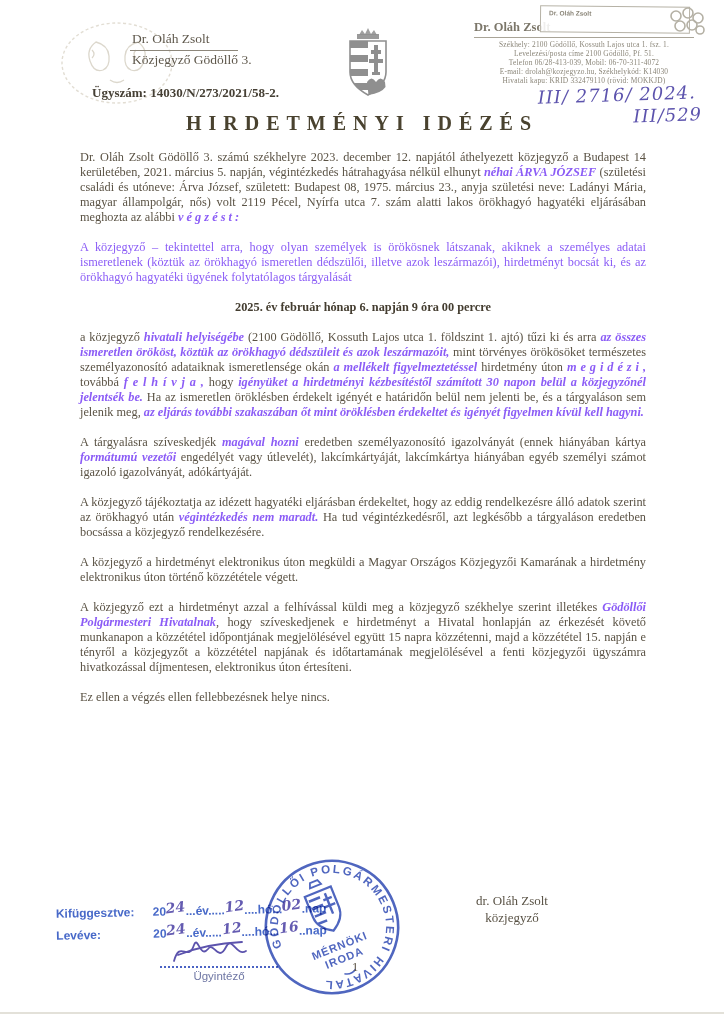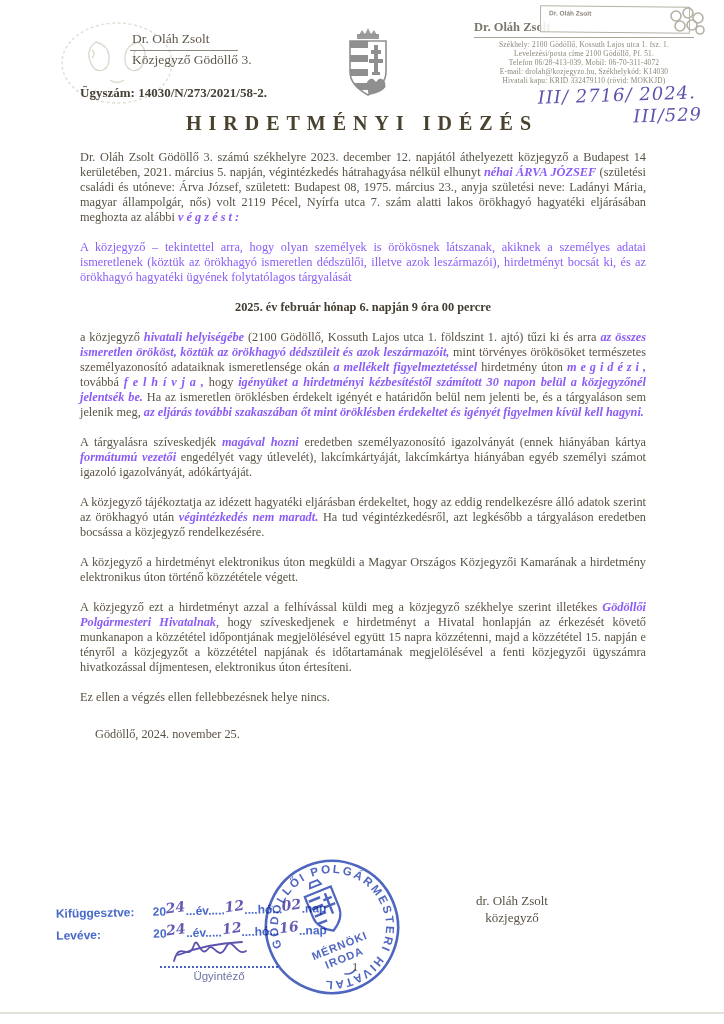--- a/index.html
+++ b/index.html
@@ -20,21 +20,21 @@
   .cs-box{
     position:absolute;left:66px;top:-14px;width:150px;height:27px;
     border:1px solid #b6b2a6;background:rgba(255,255,255,.88);
     transform:rotate(.6deg);font-size:6.5px;font-weight:bold;color:#8b8679;
     font-family:"Liberation Sans",sans-serif;padding:3px 0 0 8px;box-sizing:border-box;
   }
   .corner-squiggle{position:absolute;left:662px;top:6px;}
   .hw{color:#5c53ad;font-style:italic;font-family:"DejaVu Serif",serif;}
   .hw-refs{position:absolute;left:538px;top:84px;font-size:18px;line-height:22px;letter-spacing:1px;transform:rotate(-2deg);}
   .hw-ref2{margin-left:95px;}
-  .case-line{position:absolute;left:80px;top:85px;font-size:13px;font-weight:bold;color:#464035;}
+  .case-line{position:absolute;left:92px;top:85px;font-size:13px;font-weight:bold;color:#464035;}
   .doc-title{position:absolute;left:0;top:112px;width:100%;text-align:center;
     font-size:20px;font-weight:bold;letter-spacing:7px;color:#49422f;}
   
   .doc-body{position:absolute;left:80px;top:150px;width:566px;}
   .para{margin:0 0 15px 0;text-align:justify;font-size:12.3px;line-height:15px;color:#5a5244;}
   .para b{color:#8b5cf6;font-style:italic;}
   .para.faded{color:#8b5cf6;}
   .center-bold{text-align:center;font-weight:bold;color:#443d30;}
   .mt-extra{margin-top:6px;}
   .dateline{margin-top:22px;padding-left:15px;text-align:left;}
@@ -143,21 +143,20 @@
   <div class="doc-body">
     <p class="para"><span>Dr. Oláh Zsolt Gödöllő 3. számú székhelyre 2023. december 12. napjától áthelyezett közjegyző a Budapest 14 kerületében, 2021. március 5. napján, végintézkedés hátrahagyása nélkül elhunyt </span><b>néhai ÁRVA JÓZSEF</b><span> (születési családi és utóneve: Árva József, született: Budapest 08, 1975. március 23., anyja születési neve: Ladányi Mária, magyar állampolgár, nős) volt 2119 Pécel, Nyírfa utca 7. szám alatti lakos örökhagyó hagyatéki eljárásában meghozta az alábbi </span><b>v é g z é s t :</b></p>
     <p class="para faded"><span>A közjegyző – tekintettel arra, hogy olyan személyek is örökösnek látszanak, akiknek a személyes adatai ismeretlenek (köztük az örökhagyó ismeretlen dédszülői, illetve azok leszármazói), hirdetményt bocsát ki, és az örökhagyó hagyatéki ügyének folytatólagos tárgyalását</span></p>
     <p class="para center-bold">2025. év február hónap 6. napján 9 óra 00 percre</p>
     <p class="para"><span>a közjegyző </span><b>hivatali helyiségébe</b><span> (2100 Gödöllő, Kossuth Lajos utca 1. földszint 1. ajtó) tűzi ki és arra </span><b>az összes ismeretlen örököst, köztük az örökhagyó dédszüleit és azok leszármazóit,</b><span> mint törvényes örökösöket természetes személyazonosító adataiknak ismeretlensége okán </span><b>a mellékelt figyelmeztetéssel</b><span> hirdetmény úton </span><b>m e g i d é z i ,</b><span> továbbá </span><b>f e l h í v j a ,</b><span> hogy </span><b>igényüket a hirdetményi kézbesítéstől számított 30 napon belül a közjegyzőnél jelentsék be.</b><span> Ha az ismeretlen öröklésben érdekelt igényét e határidőn belül nem jelenti be, és a tárgyaláson sem jelenik meg, </span><b>az eljárás további szakaszában őt mint öröklésben érdekeltet és igényét figyelmen kívül kell hagyni.</b></p>
     <p class="para"><span>A tárgyalásra szíveskedjék </span><b>magával hozni</b><span> eredetben személyazonosító igazolványát (ennek hiányában kártya </span><b>formátumú vezetői</b><span> engedélyét vagy útlevelét), lakcímkártyáját, lakcímkártya hiányában egyéb személyi számot igazoló igazolványát, adókártyáját.</span></p>
     <p class="para"><span>A közjegyző tájékoztatja az idézett hagyatéki eljárásban érdekeltet, hogy az eddig rendelkezésre álló adatok szerint az örökhagyó után </span><b>végintézkedés nem maradt.</b><span> Ha tud végintézkedésről, azt legkésőbb a tárgyaláson eredetben bocsássa a közjegyző rendelkezésére.</span></p>
     <p class="para"><span>A közjegyző a hirdetményt elektronikus úton megküldi a Magyar Országos Közjegyzői Kamarának a hirdetmény elektronikus úton történő közzététele végett.</span></p>
     <p class="para"><span>A közjegyző ezt a hirdetményt azzal a felhívással küldi meg a közjegyző székhelye szerint illetékes </span><b>Gödöllői Polgármesteri Hivatalnak</b><span>, hogy szíveskedjenek e hirdetményt a Hivatal honlapján az érkezését követő munkanapon a közzététel időpontjának megjelölésével együtt 15 napra közzétenni, majd a közzététel 15. napján e tényről a közjegyzőt a közzététel napjának és időtartamának megjelölésével a fenti közjegyzői ügyszámra hivatkozással díjmentesen, elektronikus úton értesíteni.</span></p>
     <p class="para mt-extra"><span>Ez ellen a végzés ellen fellebbezésnek helye nincs.</span></p>
-    <p class="para dateline">Gödöllő, 2024. november 25.</p>
   </div>
 
   <div class="posting">
     <div>
       <span class="post-label">Kifüggesztve:</span><span>20</span><span class="hw">24</span><span>...év.....</span><span class="hw">12</span><span>....hó...</span><span class="hw">02</span><span>.nap</span>
     </div>
     <div>
       <span class="post-label">Levéve:</span><span>20</span><span class="hw">24</span><span>..év.....</span><span class="hw">12</span><span>....hó...</span><span class="hw">16</span><span>..nap</span>
     </div>
   </div>

